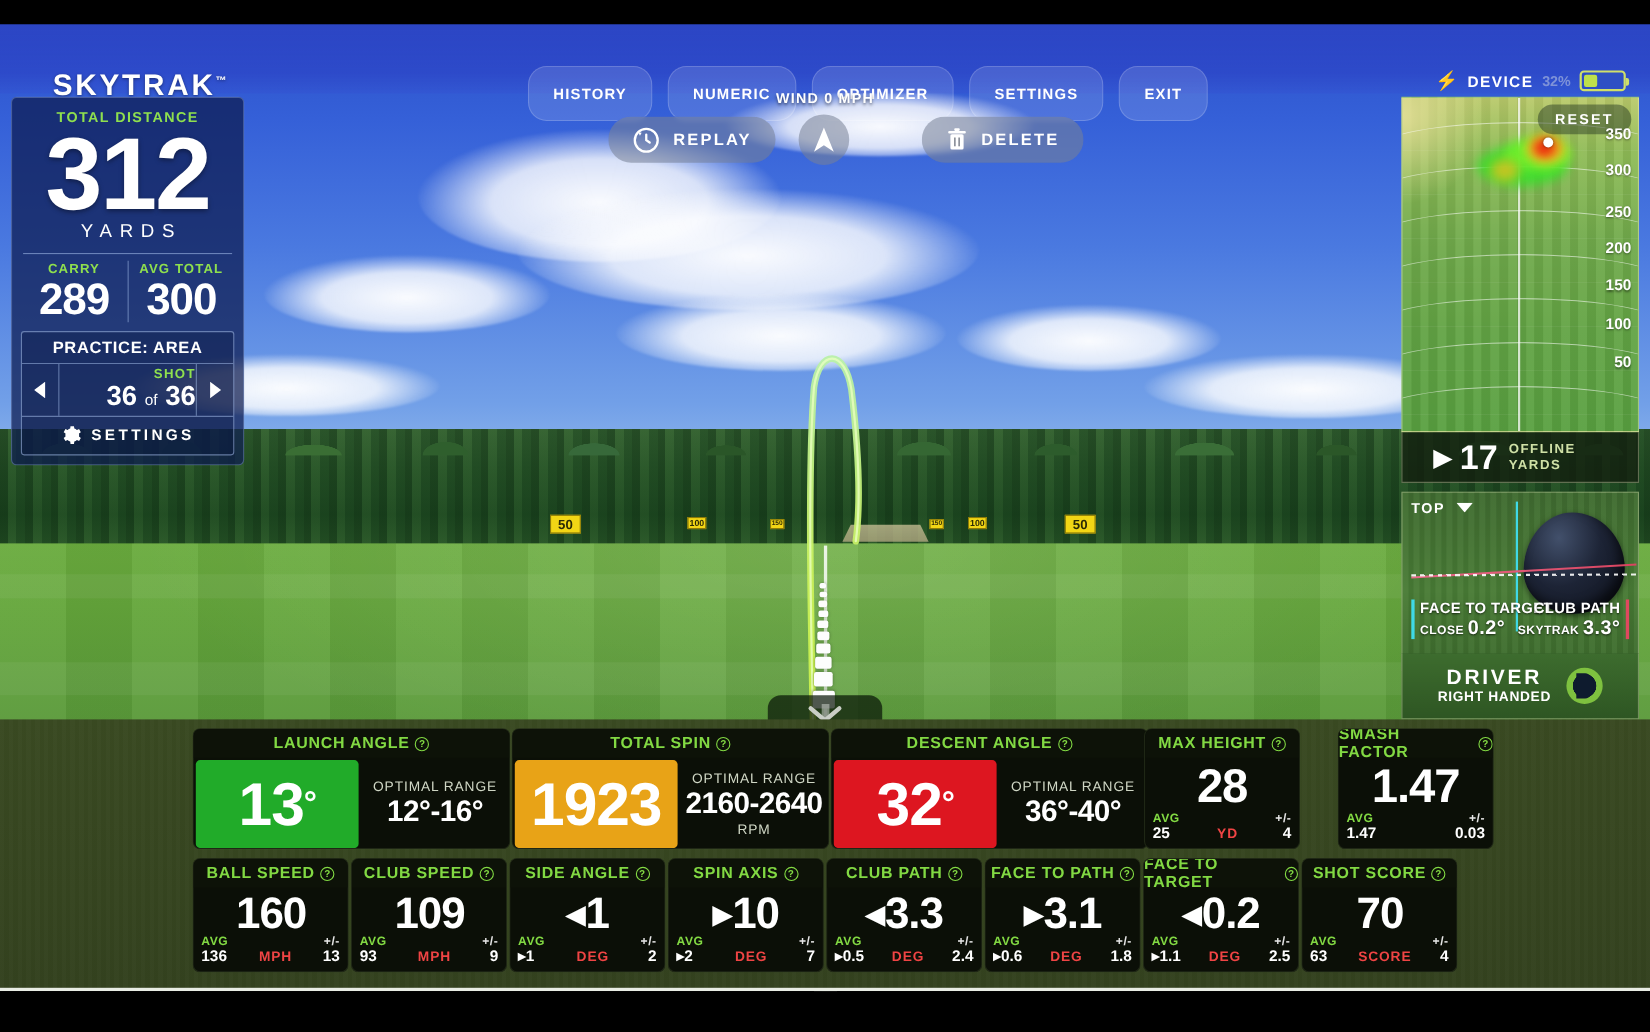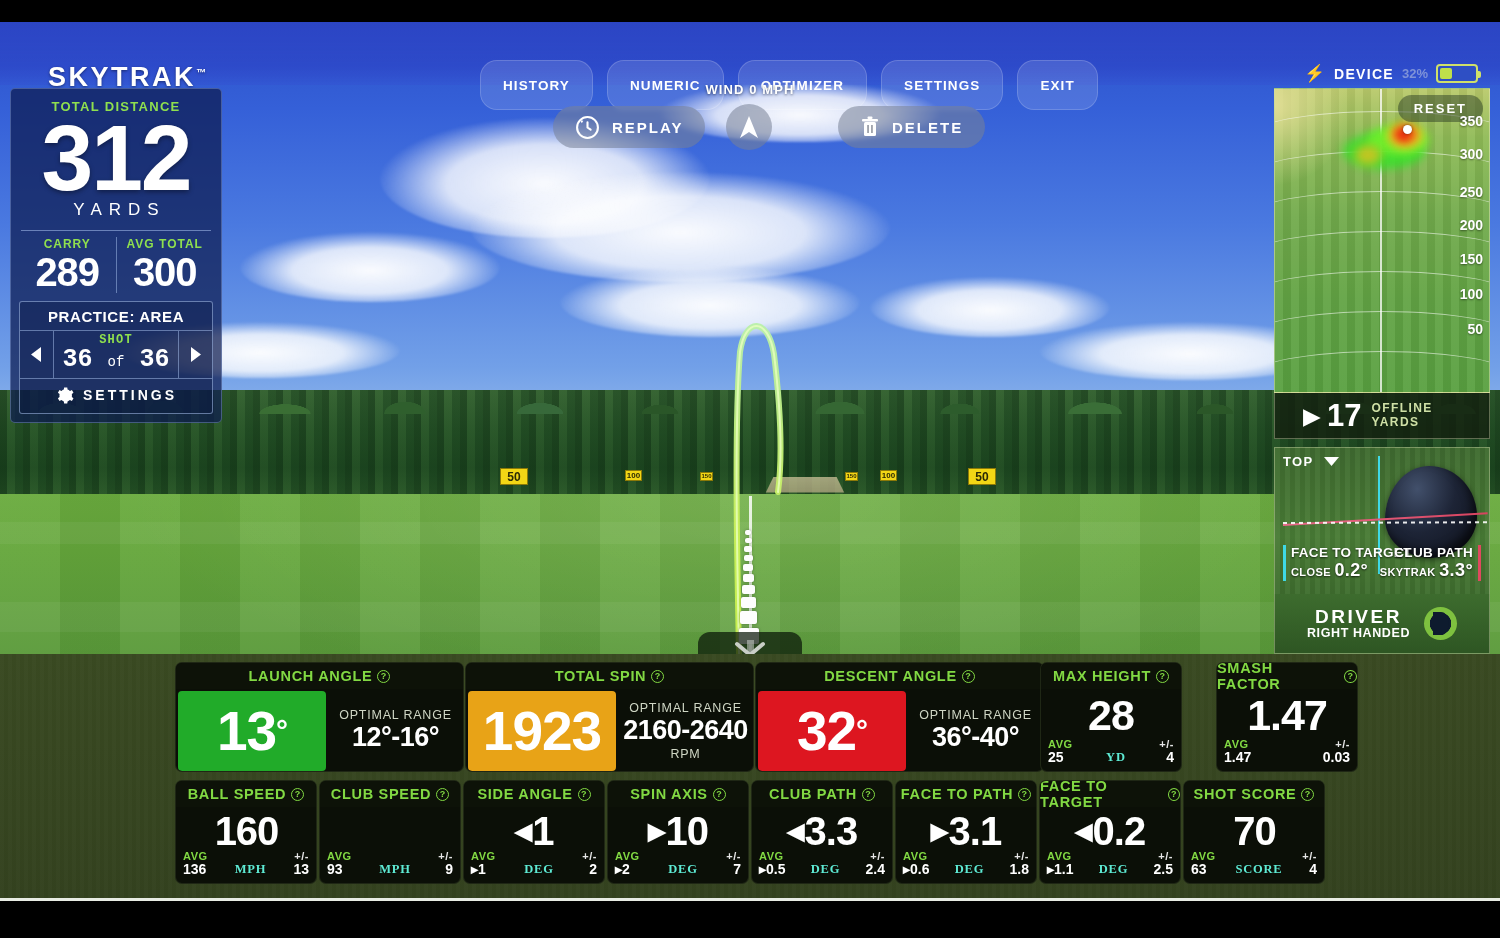--- a/index.html
+++ b/index.html
@@ -181,21 +181,21 @@
     margin-top: 8px;
     border: 1px solid rgba(170,195,240,.55);
     border-radius: 3px;
     background: rgba(8,20,60,.35);
   }
   .practice-title { text-align:center; font-size:15px; font-weight:bold; letter-spacing:.6px; padding:6px 0 5px; }
   .shot-row { display:flex; border-top:1px solid rgba(170,195,240,.5); }
   .shot-arrow { width:34px; display:flex; align-items:center; justify-content:center; font-size:17px; cursor:pointer; color:#fff; }
   .shot-arrow.l { border-right:1px solid rgba(170,195,240,.5); }
   .shot-arrow.r { border-left:1px solid rgba(170,195,240,.5); }
-  .shot-mid { flex:1; text-align:center; padding: 2px 0 5px; font-family: Liberation Mono, monospace; }
+  .shot-mid { flex:1; text-align:right; padding: 2px 0 5px; }
   .shot-lab { color:#8fe04e; font-size:12px; font-weight:bold; letter-spacing:1.2px; }
   .shot-nums { font-size:25px; font-weight:bold; line-height:1.05; }
   .shot-nums .of { font-size:14px; font-weight:normal; }
   .settings-row {
     border-top:1px solid rgba(170,195,240,.5);
     display:flex; align-items:center; justify-content:center; gap:9px;
     padding: 7px 0 8px; cursor:pointer;
   }
   .settings-row .lab { font-size:14px; font-weight:bold; letter-spacing:3px; }
 
@@ -388,21 +388,21 @@
   }
   .sm-val .arrow { font-size: 23px; margin-right: 1px; }
   .sm-foot {
     position:absolute; left:0; right:0; bottom: 5px;
     display:flex; align-items:flex-end; justify-content:space-between;
     padding: 0 7px;
   }
   .foot-col { display:flex; flex-direction:column; line-height:1.12; }
   .foot-lab { color:#82d943; font-size:11px; font-weight:bold; letter-spacing:.5px; }
   .foot-val { color:#fff; font-size:14px; font-weight:bold; }
-  .foot-unit { color:#5eead4; font-size:12.5px; font-weight:bold; letter-spacing:.8px; padding-bottom:1px;font-family:Liberation Serif, serif; }
+  .foot-unit { color:#ef4444; font-size:12.5px; font-weight:bold; letter-spacing:.8px; padding-bottom:1px; }
   .foot-right { text-align:right; }
   .foot-right .foot-lab { color:#e6e6e6; }
 
   
   .bottom-edge { position:absolute; left:0; top: 898px; width:1500px; height:3px; background:#e8ece4; }
   .letterbox-t { position:absolute; left:0; top:0; width:1500px; height:22px; background:#000; z-index:50; }
   .letterbox-b { position:absolute; left:0; top:901px; width:1500px; height:37px; background:#000; z-index:50; }
 </style>
 </head>
 <body>
@@ -759,20 +759,24 @@
             <span class="foot-lab">+/-</span>
             <span class="foot-val">13</span>
           </div>
         </div>
       </div>
     <div class="card sm-card" style="left:319px;">
         <div class="card-head">
           <span>CLUB SPEED</span>
           <span class="qmark">?</span>
         </div>
+        <div class="sm-val">
+          <span class="arrow"></span>
+          <span>109</span>
+        </div>
         <div class="sm-foot">
           <div class="foot-col">
             <span class="foot-lab">AVG</span>
             <span class="foot-val">93</span>
           </div>
           <span class="foot-unit">MPH</span>
           <div class="foot-col foot-right">
             <span class="foot-lab">+/-</span>
             <span class="foot-val">9</span>
           </div>

